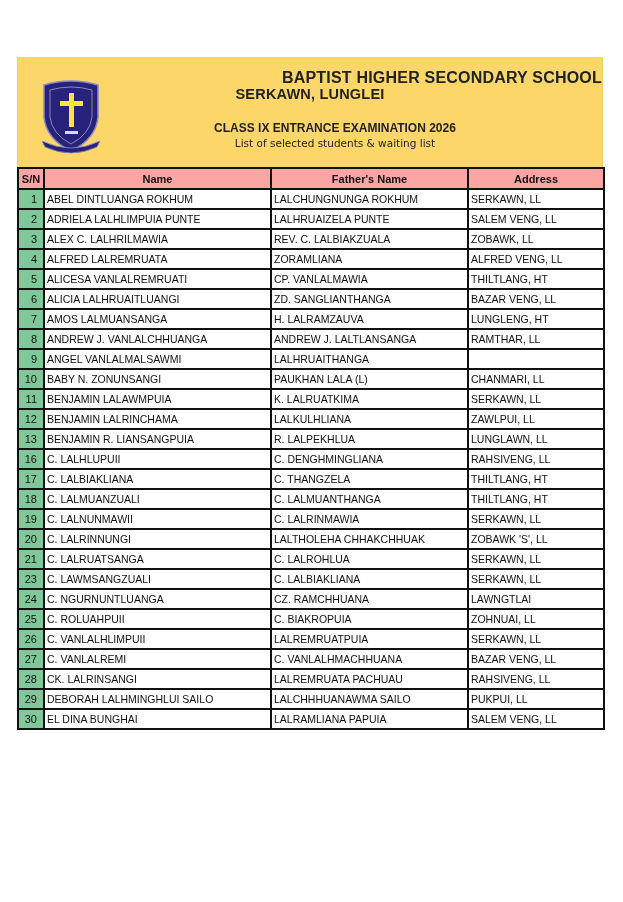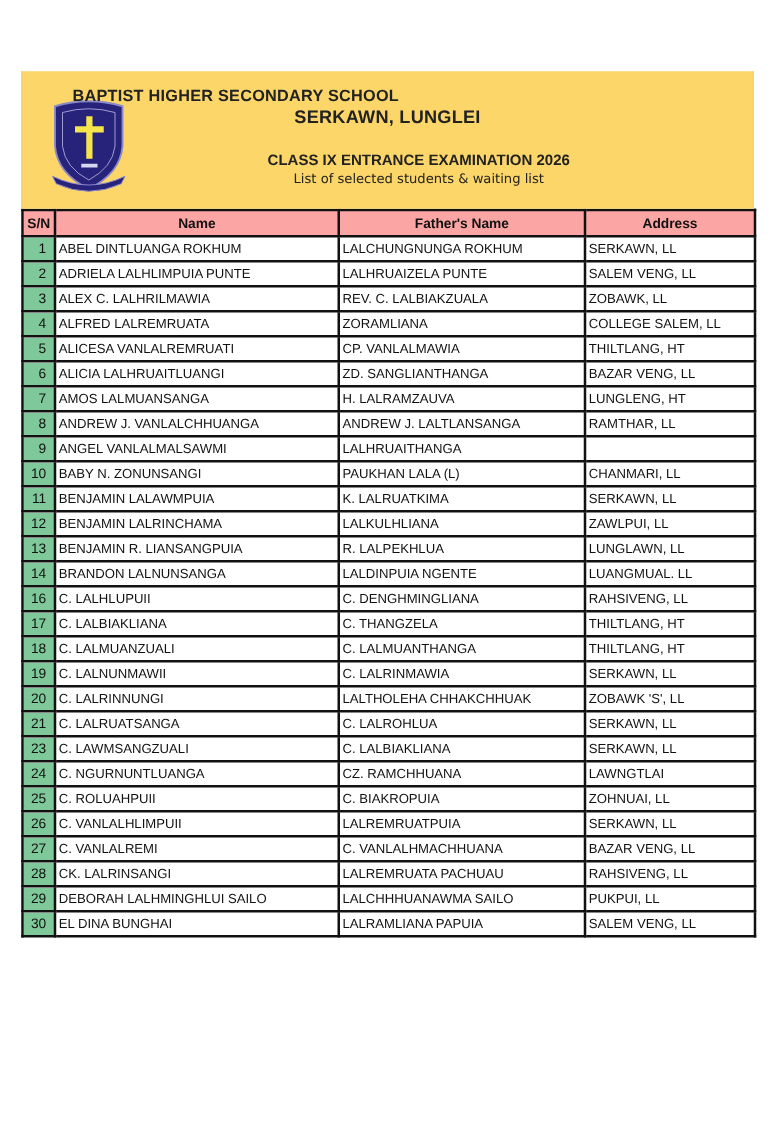--- a/index.html
+++ b/index.html
@@ -1,20 +1,20 @@
 <!DOCTYPE html>
 <html><head>
 <meta charset="utf-8">
 <style>
   html, body { margin:0; padding:0; background:#ffffff; }
   body { width:623px; height:902px; position:relative; overflow:hidden; font-family:"Liberation Sans", sans-serif; }
   .page { position:absolute; left:17px; top:57px; width:586px; }
   .banner { background:#fcd669; height:110px; position:relative; border-left:1px solid #f3cf6a; border-right:1px solid #f3cf6a; }
   .logo { position:absolute; left:22px; top:22px; width:62px; height:76px; }
-  .title1 { position:absolute; left:0; right:0; top:12px; text-align:left; font-weight:bold; font-size:13px; color:#222; letter-spacing:0.2px; padding-left:40px; }
+  .title1 { position:absolute; left:0; right:0; top:12px; text-align:right; font-weight:bold; font-size:16px; color:#222; letter-spacing:0.2px; padding-left:24px; }
   .title2 { position:absolute; left:0; right:0; top:29px; text-align:center; font-weight:bold; font-size:14.5px; color:#222; letter-spacing:0.2px; }
   .title3 { position:absolute; left:0; right:0; top:64px; text-align:center; font-weight:bold; font-size:12px; color:#222; padding-left:50px; }
   .title4 { position:absolute; left:0; right:0; top:80px; text-align:center; font-size:11.5px; color:#222; padding-left:50px; font-family:"DejaVu Sans", sans-serif; font-size:10.5px; }
   table { border-collapse:collapse; width:586px; table-layout:fixed; }
   td, th { border:2px solid #111; height:18px; padding:0 2px; font-size:10.5px; color:#111; white-space:nowrap; overflow:hidden; }
   th { background:#fca5a5; font-weight:bold; font-size:11px; text-align:center; height:19px; }
   td.sn { background:#7fc89a; text-align:right; padding-right:6px; font-size:11px; }
   td.txt { background:#ffffff; text-align:left; }
   col.c-sn { width:26px; }
   col.c-name { width:227px; }
@@ -71,21 +71,21 @@
         <tr>
           <td class="sn">3</td>
           <td class="txt">ALEX C. LALHRILMAWIA</td>
           <td class="txt">REV. C. LALBIAKZUALA</td>
           <td class="txt">ZOBAWK, LL</td>
         </tr>
         <tr>
           <td class="sn">4</td>
           <td class="txt">ALFRED LALREMRUATA</td>
           <td class="txt">ZORAMLIANA</td>
-          <td class="txt">COLLEGE SALEM, LL</td>
+          <td class="txt">ALFRED VENG, LL</td>
         </tr>
         <tr>
           <td class="sn">5</td>
           <td class="txt">ALICESA VANLALREMRUATI</td>
           <td class="txt">CP. VANLALMAWIA</td>
           <td class="txt">THILTLANG, HT</td>
         </tr>
         <tr>
           <td class="sn">6</td>
           <td class="txt">ALICIA LALHRUAITLUANGI</td>
@@ -126,26 +126,20 @@
           <td class="sn">12</td>
           <td class="txt">BENJAMIN LALRINCHAMA</td>
           <td class="txt">LALKULHLIANA</td>
           <td class="txt">ZAWLPUI, LL</td>
         </tr>
         <tr>
           <td class="sn">13</td>
           <td class="txt">BENJAMIN R. LIANSANGPUIA</td>
           <td class="txt">R. LALPEKHLUA</td>
           <td class="txt">LUNGLAWN, LL</td>
-        </tr>
-        <tr>
-          <td class="sn">14</td>
-          <td class="txt">BRANDON LALNUNSANGA</td>
-          <td class="txt">LALDINPUIA NGENTE</td>
-          <td class="txt">LUANGMUAL. LL</td>
         </tr>
         <tr>
           <td class="sn">16</td>
           <td class="txt">C. LALHLUPUII</td>
           <td class="txt">C. DENGHMINGLIANA</td>
           <td class="txt">RAHSIVENG, LL</td>
         </tr>
         <tr>
           <td class="sn">17</td>
           <td class="txt">C. LALBIAKLIANA</td>

